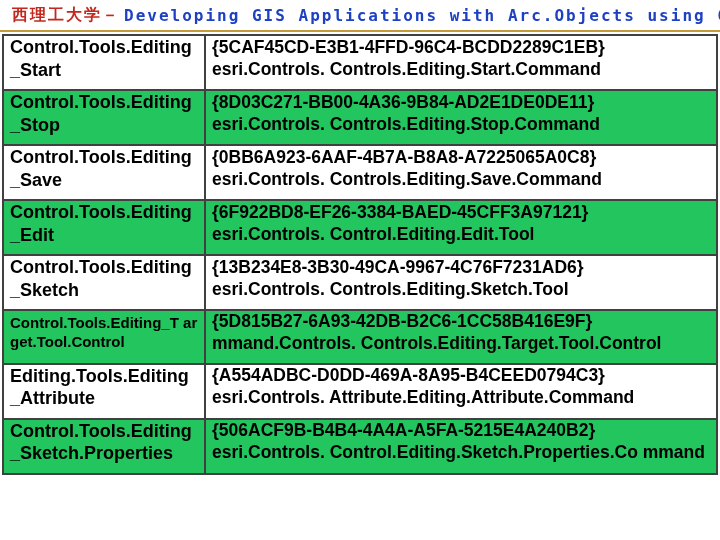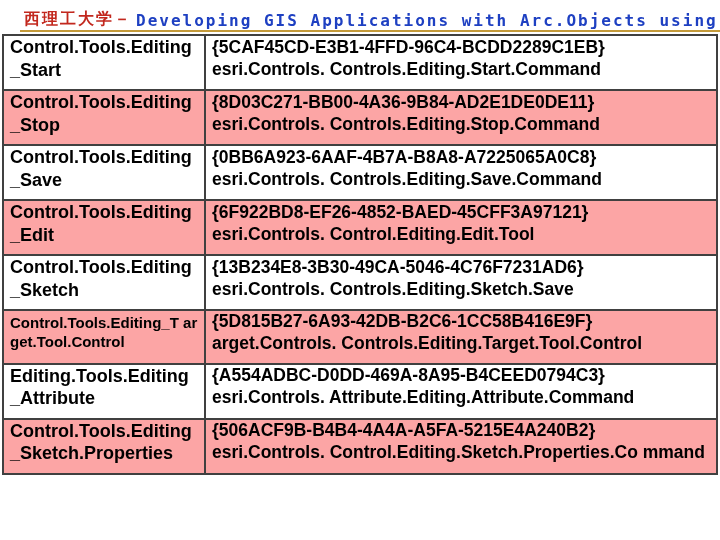--- a/index.html
+++ b/index.html
@@ -7,30 +7,29 @@
     padding: 0;
     width: 720px;
     height: 540px;
     font-family: Arial, sans-serif;
     background: #fff;
     overflow: hidden;
   }
   .header {
     height: 30px;
     display: flex;
-    align-items: flex-end;
+    align-items: center;
     font-weight: bold;
     font-size: 16px;
     letter-spacing: 2px;
     font-family: "SimHei", "Microsoft YaHei", monospace;
     border-bottom: 2px solid #c49a3a;
-    padding-left: 4px;
+    padding-left: 12px;
     white-space: nowrap;
     overflow: hidden;
-    margin-left: 20px;
   }
   .header .cn {
     color: #c2281e;
   }
   .header .en {
     color: #1e40c2;
     margin-left: 4px;
   }
   .table-wrap {
     padding: 2px 2px 0 2px;
@@ -48,21 +47,21 @@
     color: #000;
     font-size: 17.5px;
     line-height: 1.25;
     word-break: break-all;
   }
   td.name {
     width: 190px;
     font-size: 18px;
   }
   tr.alt td {
-    background: #fca5a5;
+    background: #22c55e;
   }
   tr.norm td {
     background: #ffffff;
   }
   td.small {
     font-size: 15px;
     margin-top: 44px;
   }
 </style>
 </head>
@@ -94,36 +93,36 @@
         <tr class="norm">
           <td class="name">Control.Tools.Editing _Save</td>
           <td>
             <div>{0BB6A923-6AAF-4B7A-B8A8-A7225065A0C8}</div>
             <div>esri.Controls. Controls.Editing.Save.Command</div>
           </td>
         </tr>
         <tr class="alt">
           <td class="name">Control.Tools.Editing _Edit</td>
           <td>
-            <div>{6F922BD8-EF26-4852-BAED-45CFF3A97121}</div>
+            <div>{6F922BD8-EF26-3384-BAED-45CFF3A97121}</div>
             <div>esri.Controls. Control.Editing.Edit.Tool</div>
           </td>
         </tr>
         <tr class="norm">
           <td class="name">Control.Tools.Editing _Sketch</td>
           <td>
-            <div>{13B234E8-3B30-49CA-5046-4C76F7231AD6}</div>
-            <div>esri.Controls. Controls.Editing.Sketch.Save</div>
+            <div>{13B234E8-3B30-49CA-9967-4C76F7231AD6}</div>
+            <div>esri.Controls. Controls.Editing.Sketch.Tool</div>
           </td>
         </tr>
         <tr class="alt">
           <td class="name small">Control.Tools.Editing_T arget.Tool.Control</td>
           <td>
             <div>{5D815B27-6A93-42DB-B2C6-1CC58B416E9F}</div>
-            <div>arget.Controls. Controls.Editing.Target.Tool.Control</div>
+            <div>mmand.Controls. Controls.Editing.Target.Tool.Control</div>
           </td>
         </tr>
         <tr class="norm">
           <td class="name">Editing.Tools.Editing _Attribute</td>
           <td>
             <div>{A554ADBC-D0DD-469A-8A95-B4CEED0794C3}</div>
             <div>esri.Controls. Attribute.Editing.Attribute.Command</div>
           </td>
         </tr>
         <tr class="alt">

